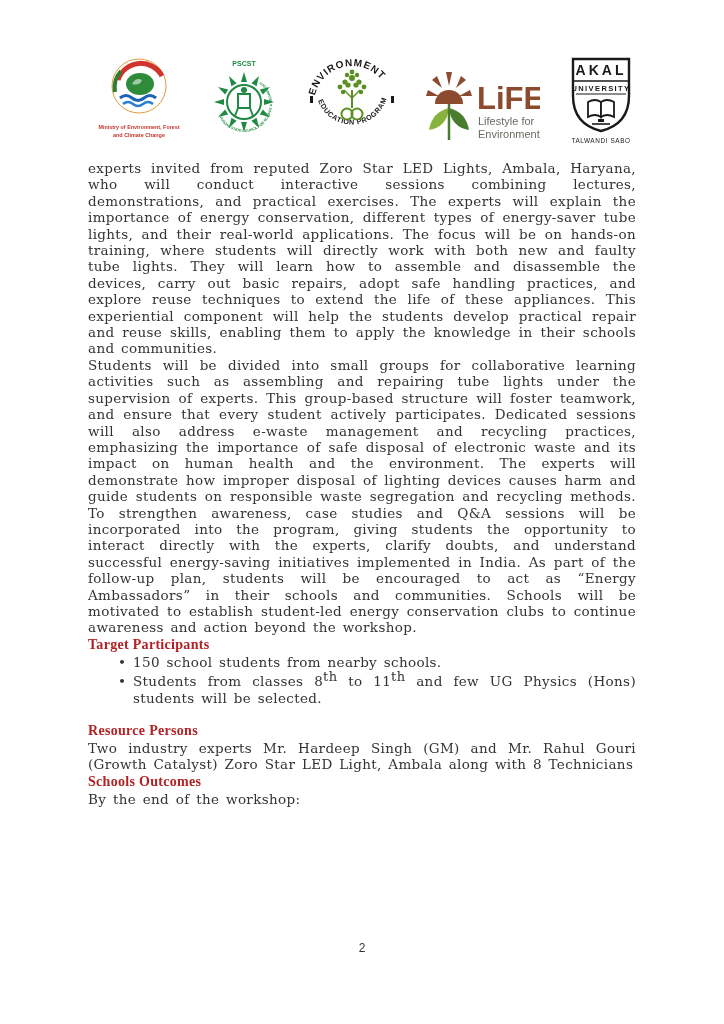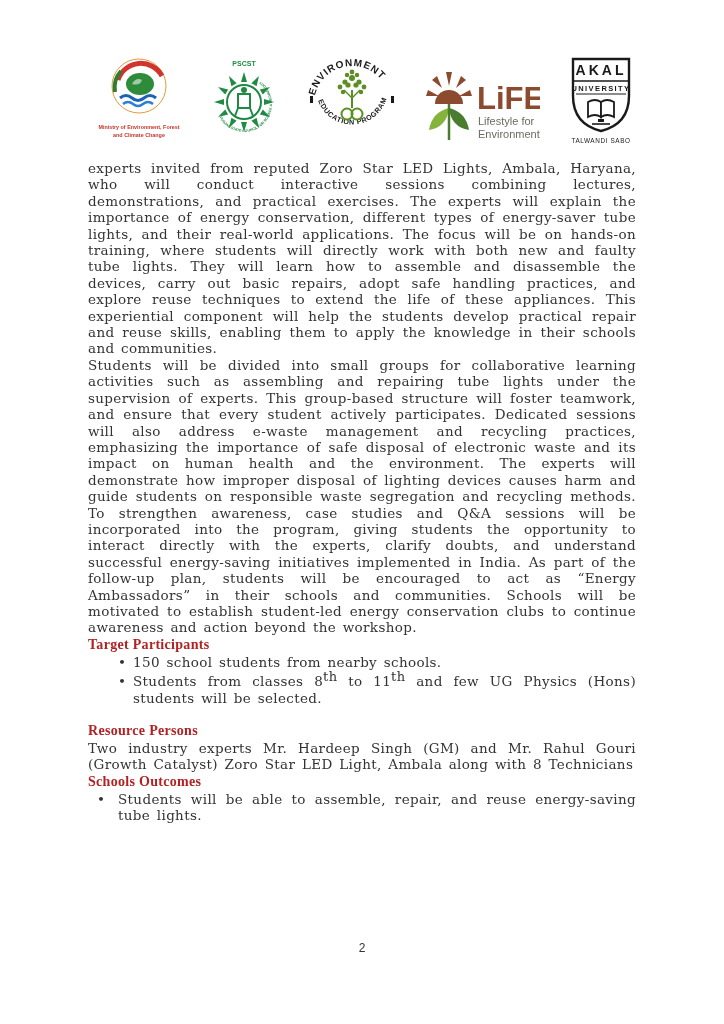--- a/index.html
+++ b/index.html
@@ -175,23 +175,23 @@
       <li>150 school students from nearby schools.</li>
       <li><span>Students from classes 8</span><sup>th</sup><span> to 11</span><sup>th</sup><span> and few UG Physics (Hons) students will be selected.</span></li>
     </ul>
 
     <h3 class="sec mb18">Resource Persons</h3>
 
     <p class="body mb24">Two industry experts Mr. Hardeep Singh (GM) and Mr. Rahul Gouri (Growth Catalyst) Zoro Star LED Light, Ambala along with 8 Technicians</p>
 
     <h3 class="sec mb18">Schools Outcomes</h3>
 
+    <p class="body mb4">By the end of the workshop:</p>
 
     <ul class="ul-tight">
-      <li>Students will be able to assemble, repair, and reuse energy-saving tube lights.</li>
     </ul>
   </main>
 
   <footer>
     <div class="page-number">2</div>
   </footer>
 
 </div>
 
 </body></html>

